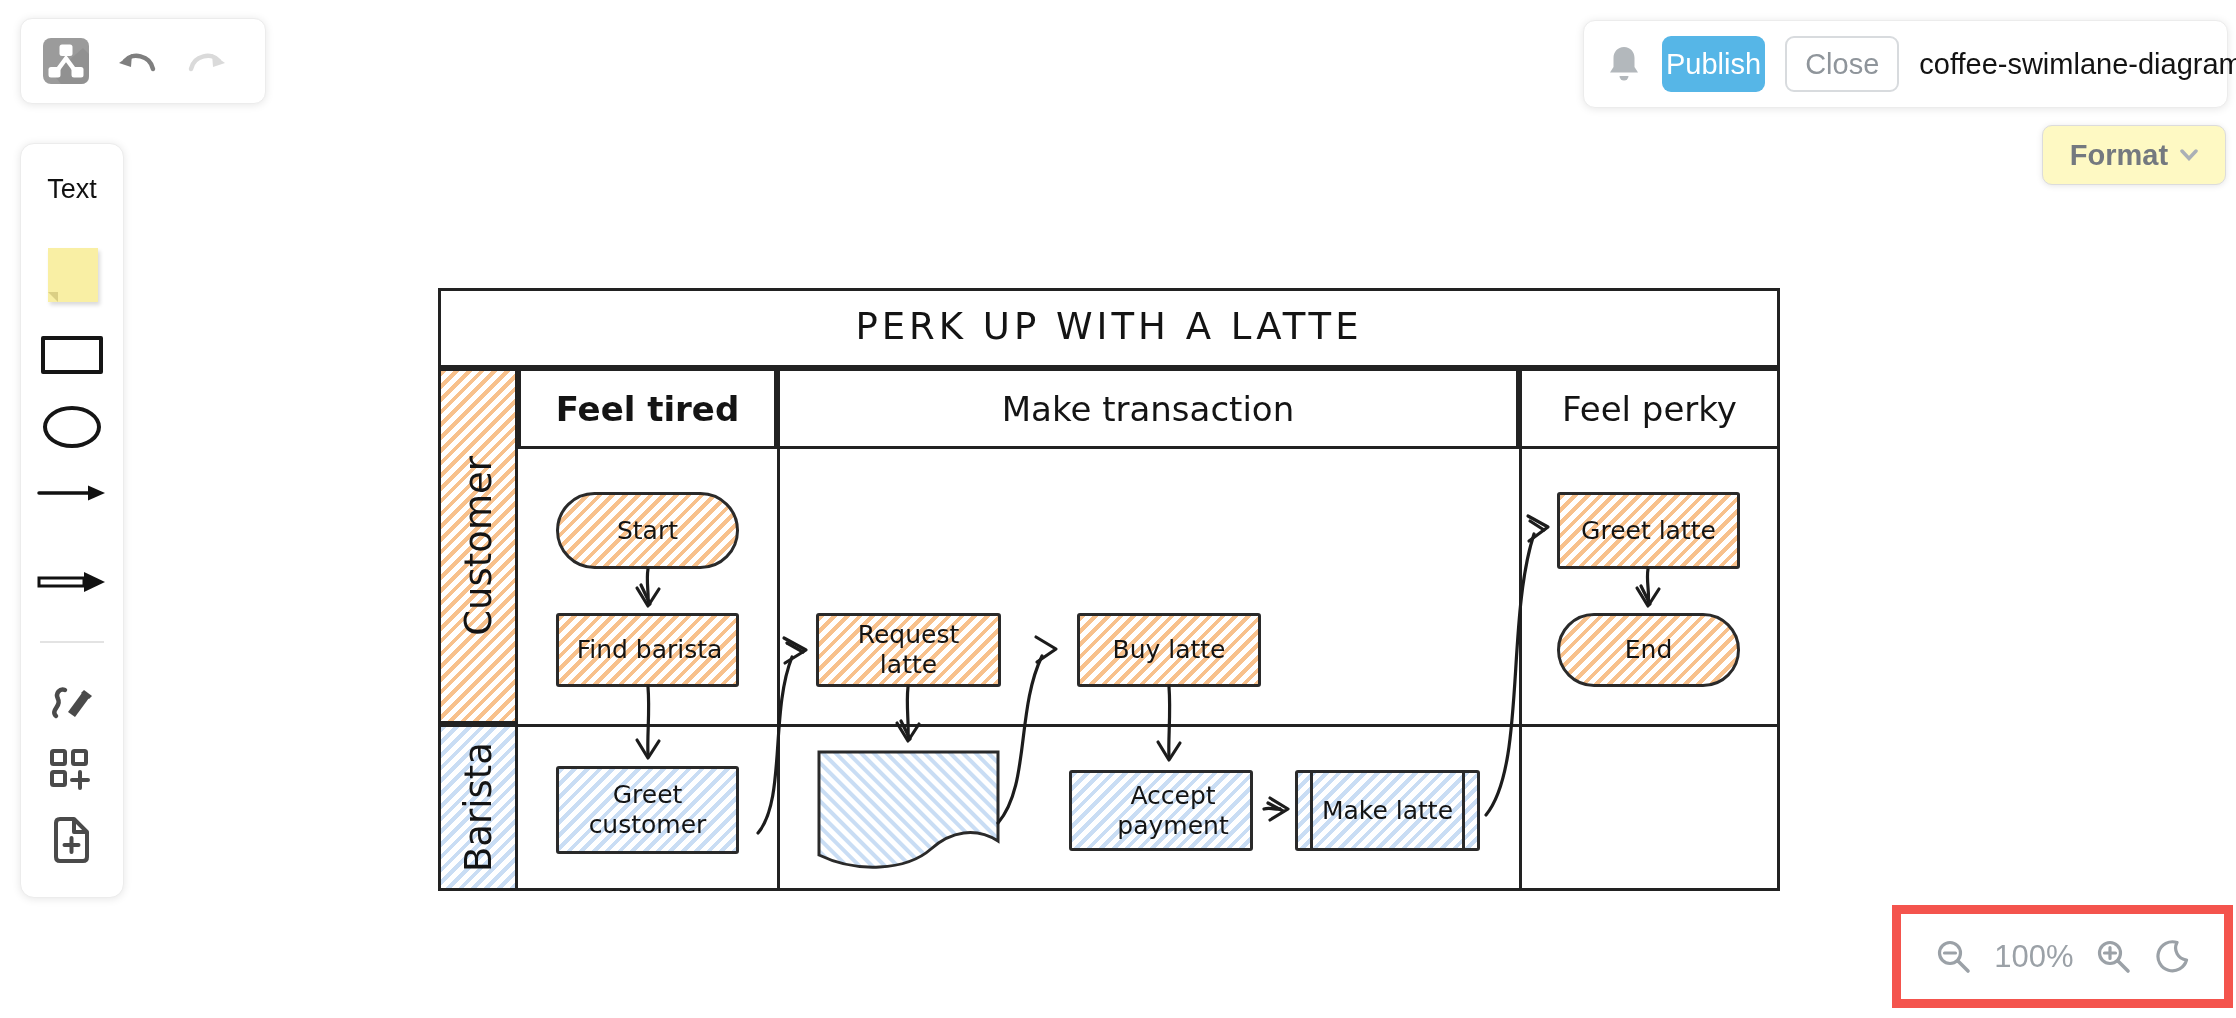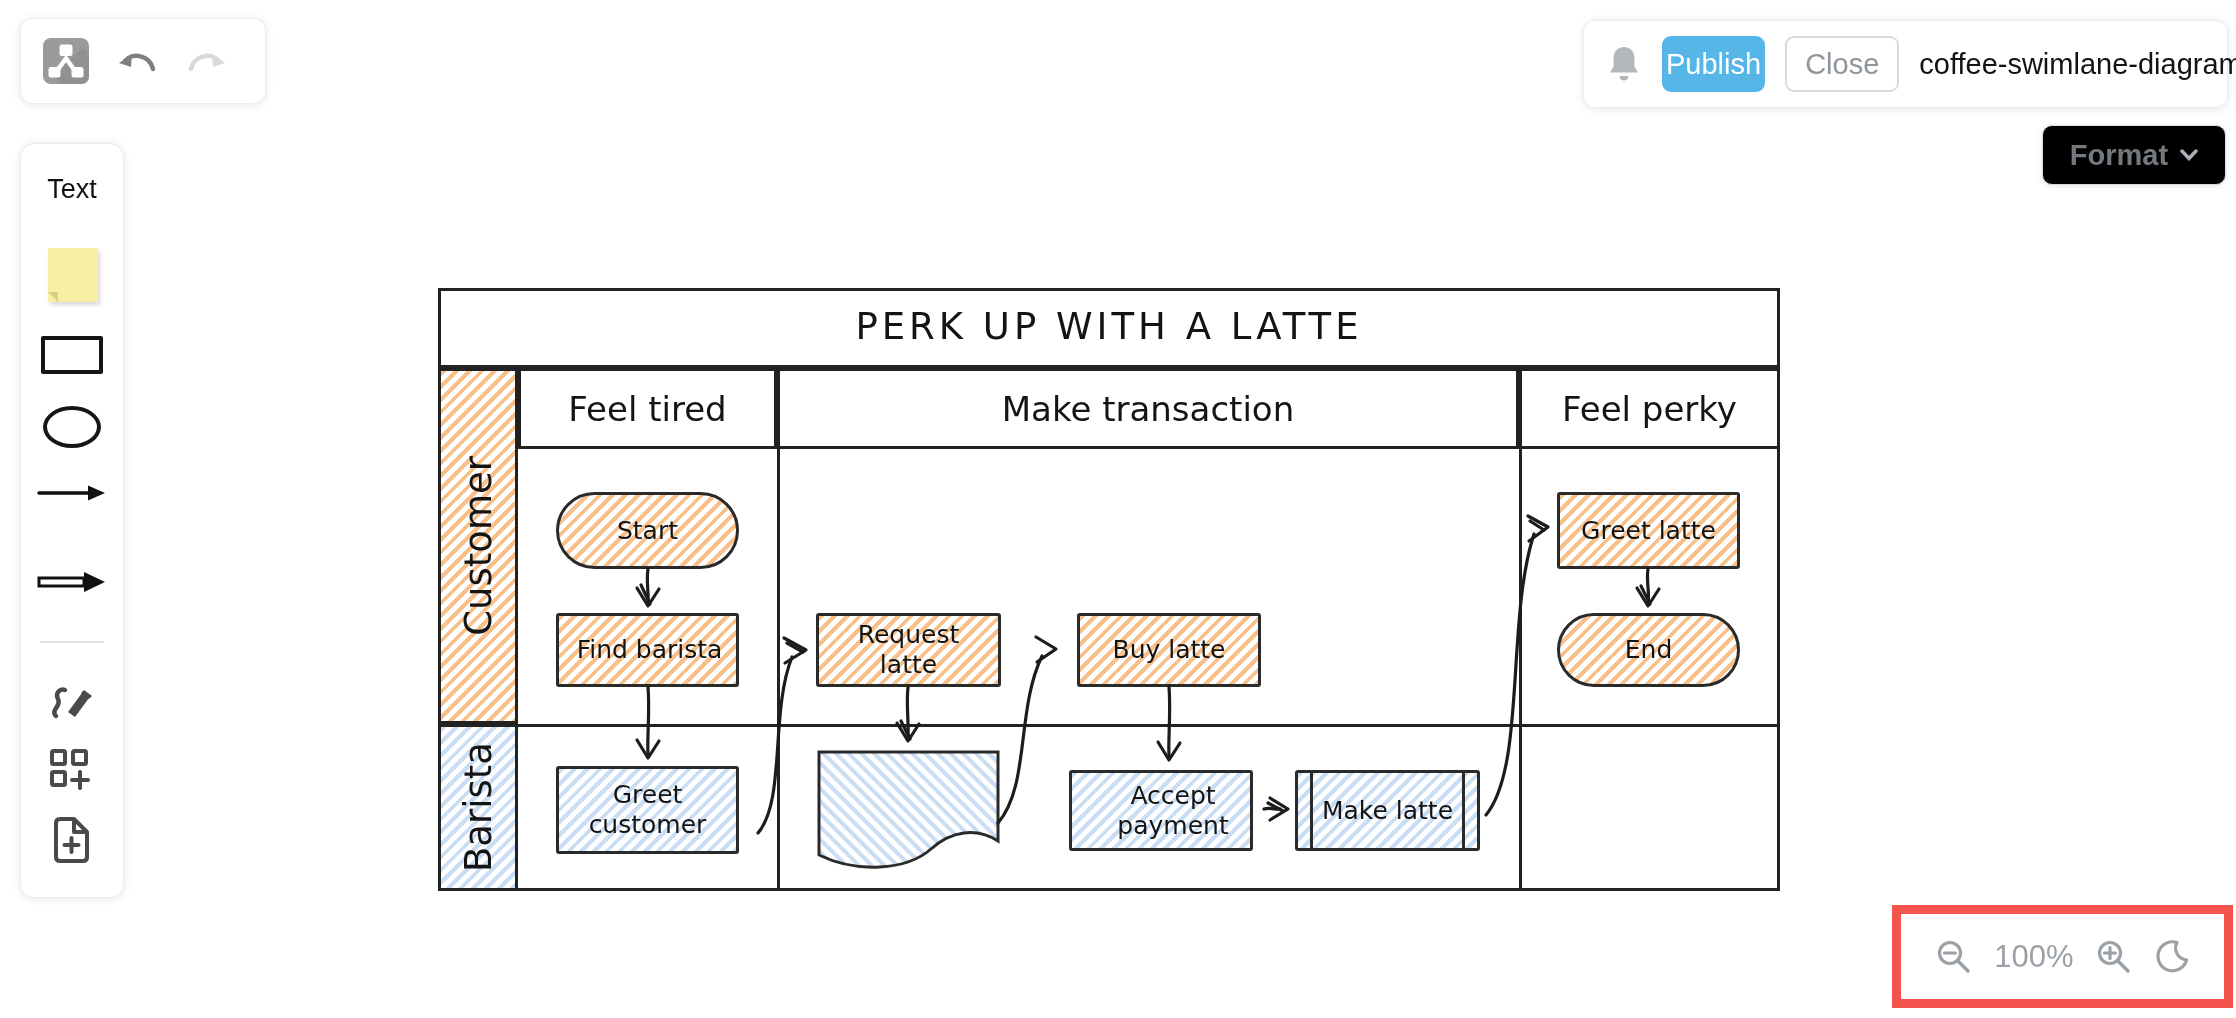--- a/index.html
+++ b/index.html
@@ -15,21 +15,21 @@
 
   
   .tr-card { left:1583px; top:20px; width:645px; height:88px; display:flex; align-items:center; gap:20px; padding:0 22px; }
   .btn-publish { background:#56b6e7; color:#fff; border:none; border-radius:9px; height:56px; padding:0 4px;
                  font-size:29px; font-family:"Liberation Sans",sans-serif; cursor:pointer; }
   .btn-close { background:#fff; color:#8f959b; border:2px solid #d8dbde; border-radius:9px; height:56px; padding:0 18px;
                font-size:29px; font-family:"Liberation Sans",sans-serif; cursor:pointer; }
   .doc-title { font-size:29px; color:#131313; white-space:nowrap; }
 
   
-  .format-btn { position:absolute; left:2042px; top:125px; width:184px; height:60px; background:#000000;
+  .format-btn { position:absolute; left:2042px; top:125px; width:184px; height:60px; background:#fef9c3;
                 border:1px solid #dcdcdc; border-radius:10px; box-shadow:0 1px 6px rgba(0,0,0,.10);
                 display:flex; align-items:center; justify-content:center; gap:12px; cursor:pointer; }
   .format-btn span { font-size:29px; font-weight:bold; color:#74797f; }
 
   
   .sidebar { left:20px; top:143px; width:104px; height:755px; border-radius:14px; }
   .sb-item { position:absolute; left:50%; transform:translateX(-50%); display:flex; align-items:center; justify-content:center; cursor:pointer; background:transparent; border:none; }
   .sb-text { top:30px; font-size:27px; color:#111; cursor:pointer; }
   .sb-sticky { top:104px; width:50px; height:54px; background:#f9efa4; box-shadow:2px 3px 4px rgba(0,0,0,.15); position:absolute; }
   .sb-sticky::after { content:""; position:absolute; left:0; bottom:0; border-style:solid; border-width:10px 0 0 10px;
@@ -55,21 +55,21 @@
   .d-outer { position:absolute; inset:0; border:3px solid #222; }
   .d-title { position:absolute; left:0; top:0; width:1342px; height:80px; border-bottom:3px solid #222;
              display:flex; align-items:center; justify-content:center; font-size:37px; letter-spacing:4px; }
   .hatch-o { background-color:#fff; background-image:repeating-linear-gradient(135deg,#f8c18c 0 4px, rgba(0,0,0,0) 4px 9px); }
   .hatch-b { background-color:#fff; background-image:repeating-linear-gradient(135deg,#c9ddf4 0 4px, rgba(0,0,0,0) 4px 9px); }
   .d-strip { position:absolute; left:0; width:80px; border:3px solid #222; display:flex; align-items:center; justify-content:center; }
   .d-strip.customer { top:80px; height:356px; }
   .d-strip.barista { top:436px; height:167px; }
   .d-strip span { writing-mode:vertical-rl; transform:rotate(180deg); font-size:37px; white-space:nowrap; }
   .d-phase { position:absolute; top:80px; height:81px; border:3px solid #222; display:flex; align-items:center; justify-content:center; font-size:34px; }
-  .d-phase.p0 { left:80px;  width:259px; }
+  .d-phase.p0 { left:80px;  width:259px;font-weight:bold; }
   .d-phase.p1 { left:339px; width:742px; }
   .d-phase.p2 { left:1081px; width:261px; }
   .d-vline { position:absolute; top:161px; height:442px; width:3px; background:#222; }
   .d-vline.v1 { left:339px; } .d-vline.v2 { left:1081px; }
   .d-hline { position:absolute; left:80px; top:436px; width:1262px; height:3px; background:#222; }
 
   .node { position:absolute; border:3px solid #2a2a2a; border-radius:3px; display:flex; align-items:center;
           justify-content:center; text-align:center; font-size:25px; line-height:1.2; padding:4px 8px; cursor:pointer; }
   .stadium { border-radius:40px; }
   .n-start   { left:118px; top:204px; width:183px; height:77px; }

